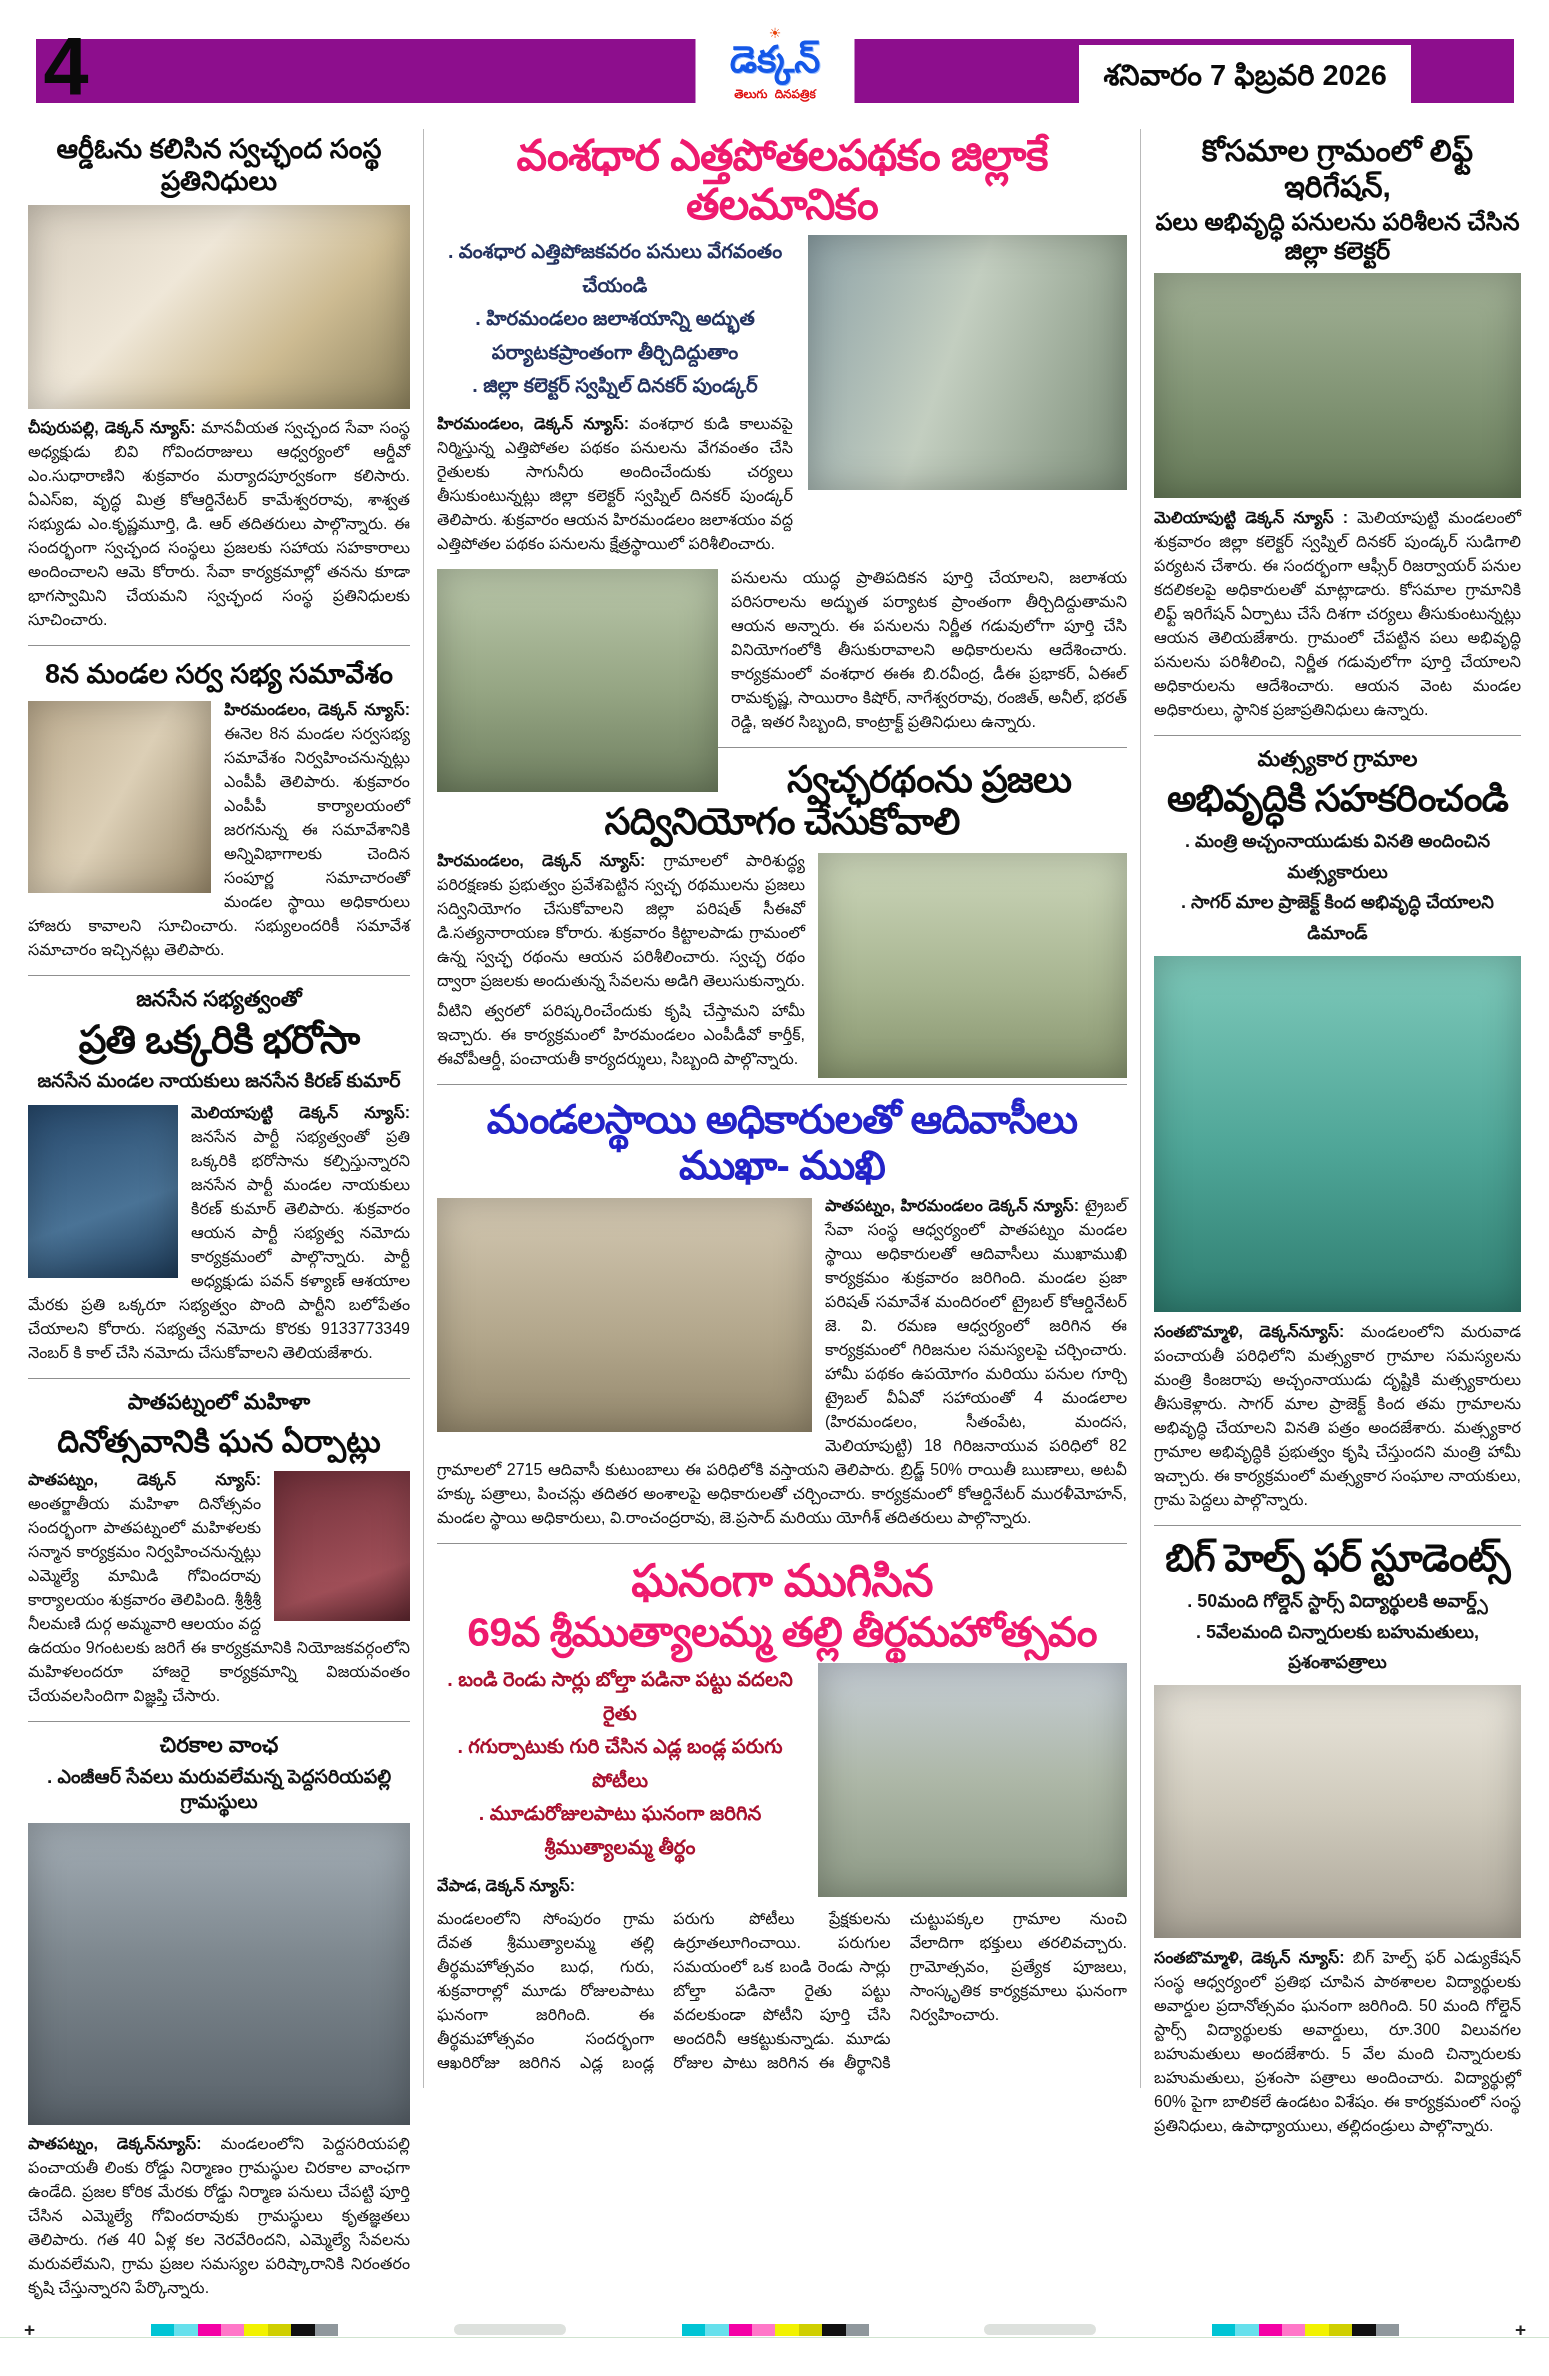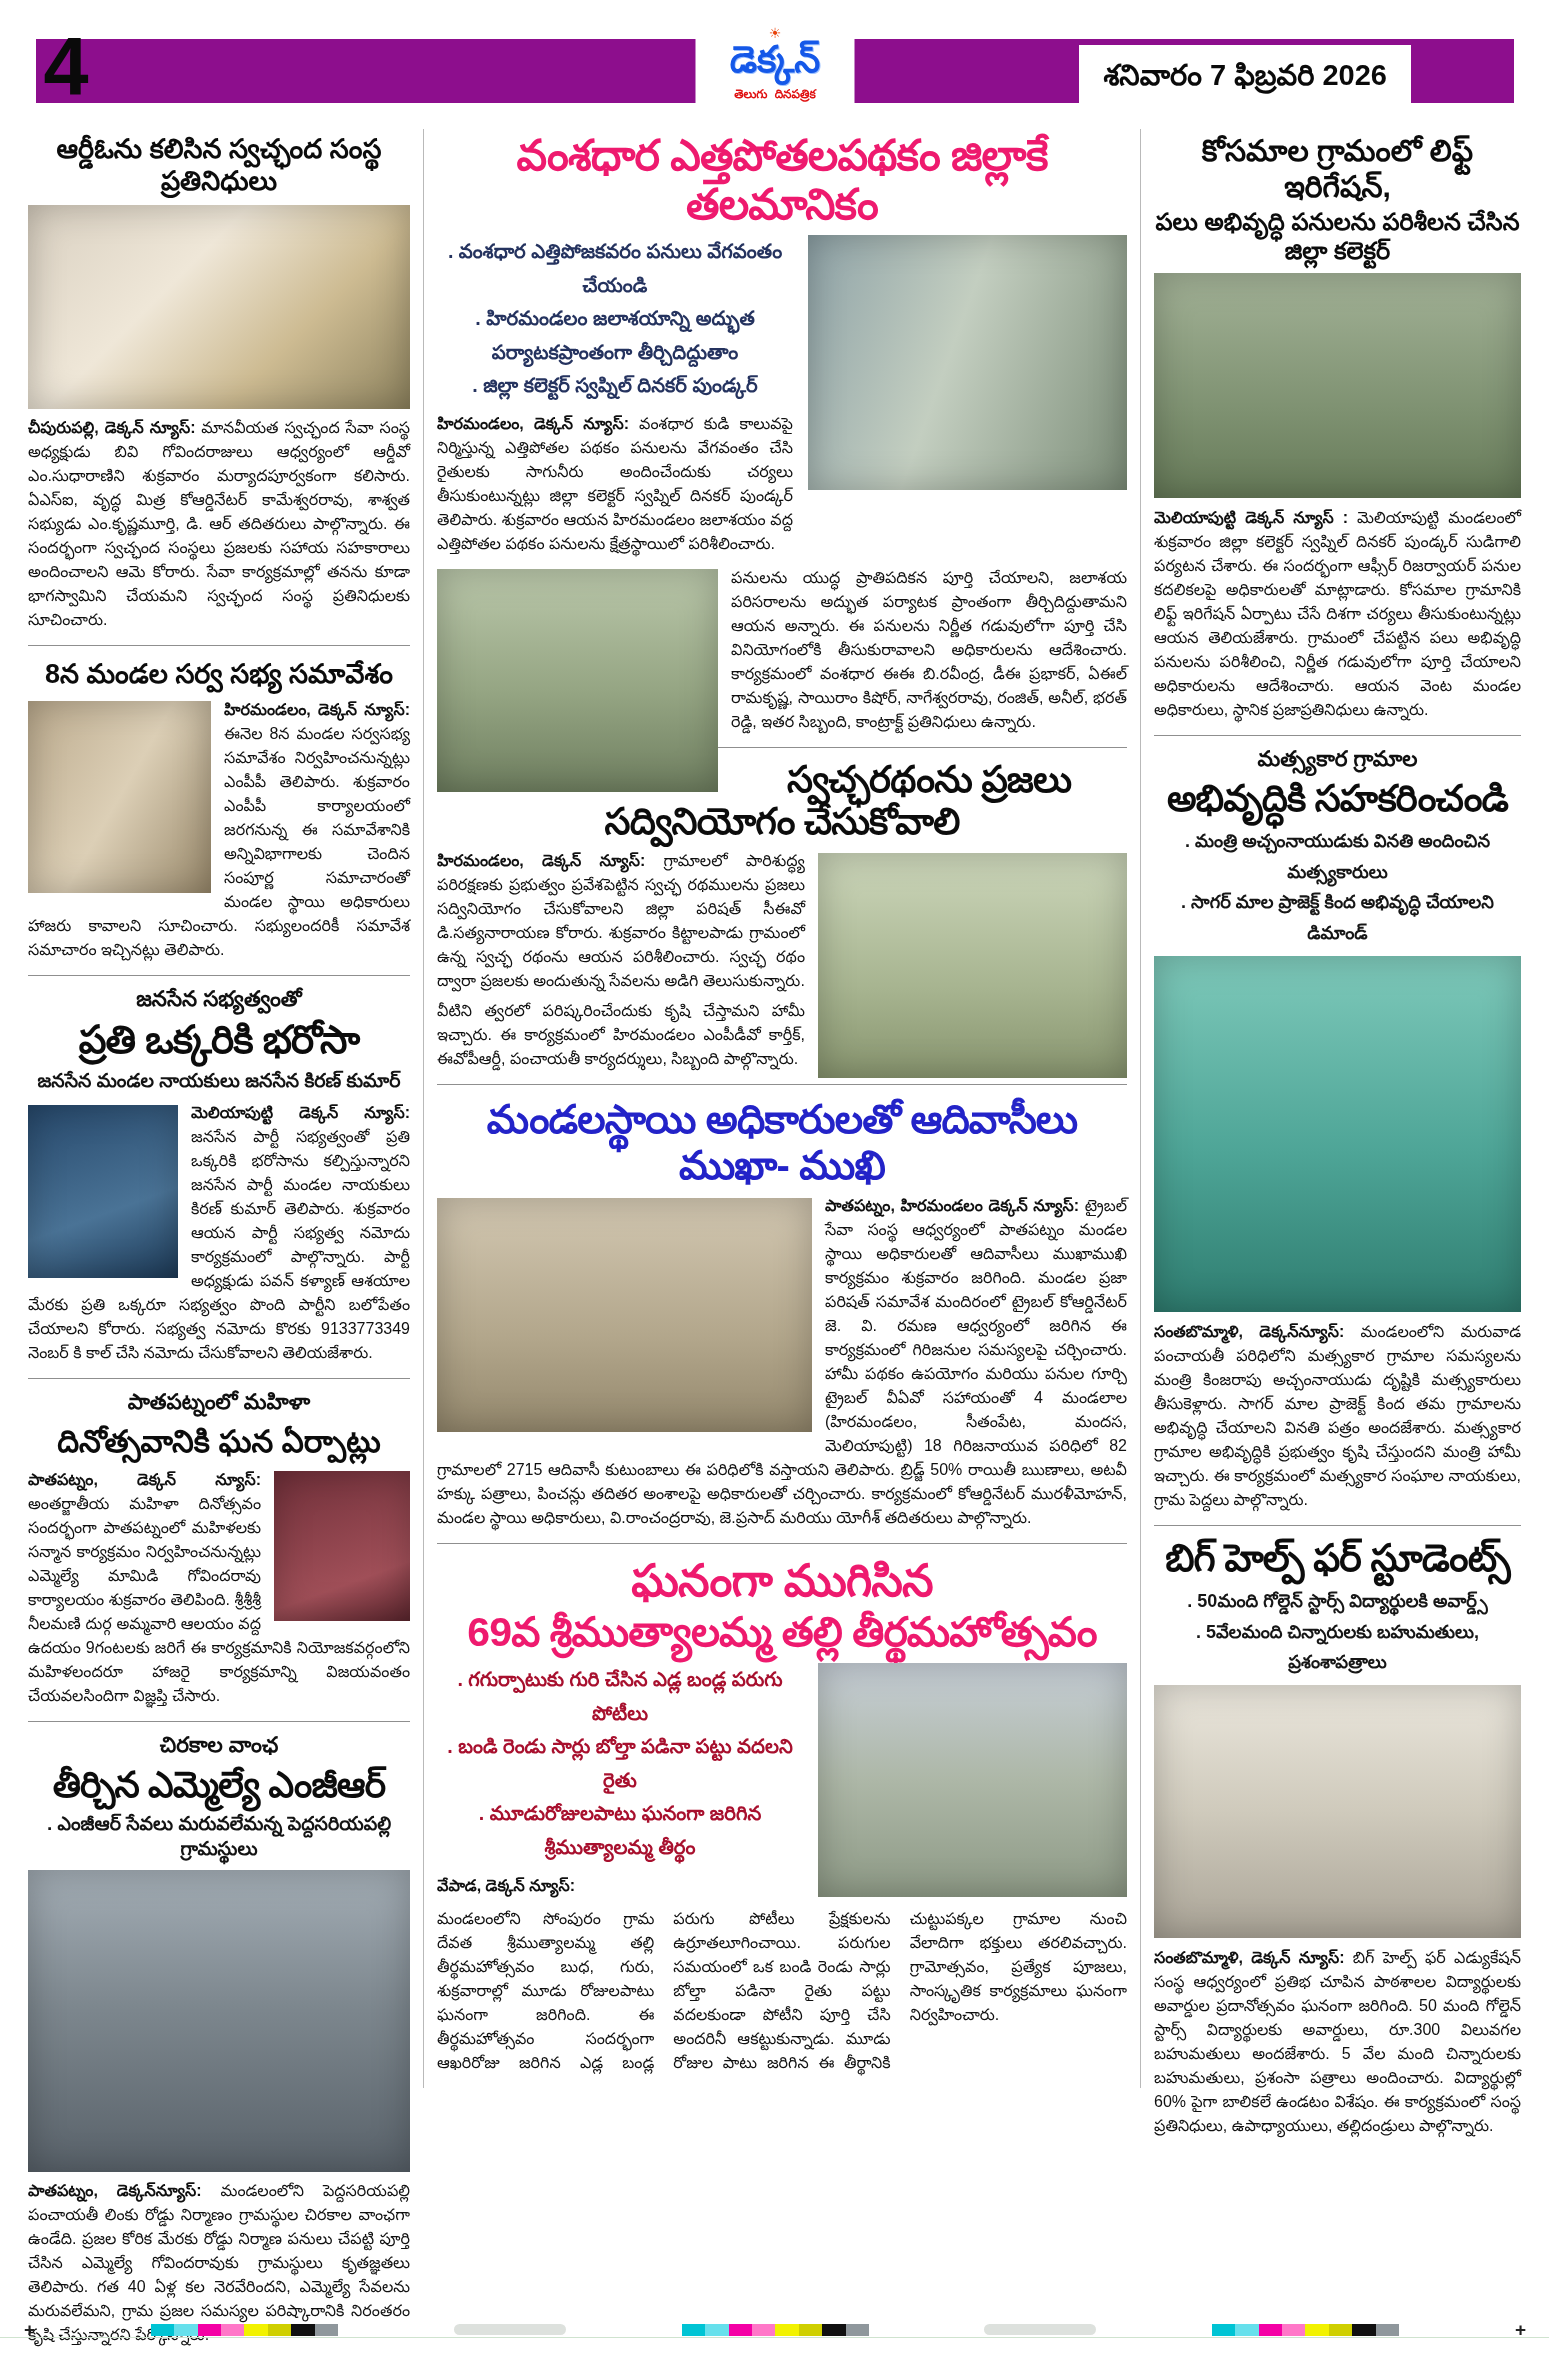--- a/index.html
+++ b/index.html
@@ -120,21 +120,20 @@
       <div class="bodytext">
         <span class="ph ph4 ph-fr" style="width:136px;height:150px;"></span>
         <span class="dl">పాతపట్నం, డెక్కన్ న్యూస్:</span><span> అంతర్జాతీయ మహిళా దినోత్సవం సందర్భంగా పాతపట్నంలో మహిళలకు సన్మాన కార్యక్రమం నిర్వహించనున్నట్లు ఎమ్మెల్యే మామిడి గోవిందరావు కార్యాలయం శుక్రవారం తెలిపింది. శ్రీశ్రీశ్రీ నీలమణి దుర్గ అమ్మవారి ఆలయం వద్ద ఉదయం 9గంటలకు జరిగే ఈ కార్యక్రమానికి నియోజకవర్గంలోని మహిళలందరూ హాజరై కార్యక్రమాన్ని విజయవంతం చేయవలసిందిగా విజ్ఞప్తి చేసారు.</span>
         <span class="clr"></span>
       </div>
     </div>
     <div class="rule"></div>
 
     <div class="art">
       <div class="k">చిరకాల వాంఛ</div>
-      <div class="h-big" style="font-size:36px;">తీర్చిన ఎమ్మెల్యే ఎంజీఆర్</div>
       <div class="sub">. ఎంజీఆర్ సేవలు మరువలేమన్న పెద్దసరియపల్లి గ్రామస్థులు</div>
       <div class="ph ph5" style="width:100%;height:302px;"></div>
       <div class="bodytext" style="margin-top:7.5px;">
         <span class="dl">పాతపట్నం, డెక్కన్‌న్యూస్:</span><span> మండలంలోని పెద్దసరియపల్లి పంచాయతీ లింకు రోడ్డు నిర్మాణం గ్రామస్థుల చిరకాల వాంఛగా ఉండేది. ప్రజల కోరిక మేరకు రోడ్డు నిర్మాణ పనులు చేపట్టి పూర్తి చేసిన ఎమ్మెల్యే గోవిందరావుకు గ్రామస్థులు కృతజ్ఞతలు తెలిపారు. గత 40 ఏళ్ల కల నెరవేరిందని, ఎమ్మెల్యే సేవలను మరువలేమని, గ్రామ ప్రజల సమస్యల పరిష్కారానికి నిరంతరం కృషి చేస్తున్నారని పేర్కొన్నారు.</span>
       </div>
     </div>
   </div>
 
   <div class="col col-center">
 
@@ -181,22 +180,22 @@
         <span class="clr"></span>
       </div>
     </div>
     <div class="rule"></div>
 
     <div class="art">
       <div class="h-big h-pink" style="font-size:45px;margin-bottom:0;">ఘనంగా ముగిసిన</div>
       <div class="h-big h-pink" style="font-size:41px;">69వ శ్రీముత్యాలమ్మ తల్లి తీర్థమహోత్సవం</div>
       <div style="display:flex;gap:15px;margin-top:7.5px;">
         <div style="flex:1;">
+          <div class="bul bul-maroon">. బండి రెండు సార్లు బోల్తా పడినా పట్టు వదలని రైతు</div>
           <div class="bul bul-maroon">. గగుర్పాటుకు గురి చేసిన ఎడ్ల బండ్ల పరుగు పోటీలు</div>
-          <div class="bul bul-maroon">. బండి రెండు సార్లు బోల్తా పడినా పట్టు వదలని రైతు</div>
           <div class="bul bul-maroon">. మూడురోజులపాటు ఘనంగా జరిగిన శ్రీముత్యాలమ్మ తీర్థం</div>
           <div class="bodytext" style="margin-top:9.4px;">
             <span class="dl">వేపాడ, డెక్కన్ న్యూస్:</span>
           </div>
         </div>
         <div class="ph ph10" style="width:309px;height:234px;flex:none;"></div>
       </div>
       <div class="bodytext cols3">
         <span> మండలంలోని సోంపురం గ్రామ దేవత శ్రీముత్యాలమ్మ తల్లి తీర్థమహోత్సవం బుధ, గురు, శుక్రవారాల్లో మూడు రోజులపాటు ఘనంగా జరిగింది. ఈ తీర్థమహోత్సవం సందర్భంగా ఆఖరిరోజు జరిగిన ఎడ్ల బండ్ల పరుగు పోటీలు ప్రేక్షకులను ఉర్రూతలూగించాయి. పరుగుల సమయంలో ఒక బండి రెండు సార్లు బోల్తా పడినా రైతు పట్టు వదలకుండా పోటీని పూర్తి చేసి అందరినీ ఆకట్టుకున్నాడు. మూడు రోజుల పాటు జరిగిన ఈ తీర్థానికి చుట్టుపక్కల గ్రామాల నుంచి వేలాదిగా భక్తులు తరలివచ్చారు. గ్రామోత్సవం, ప్రత్యేక పూజలు, సాంస్కృతిక కార్యక్రమాలు ఘనంగా నిర్వహించారు.</span>
       </div>

